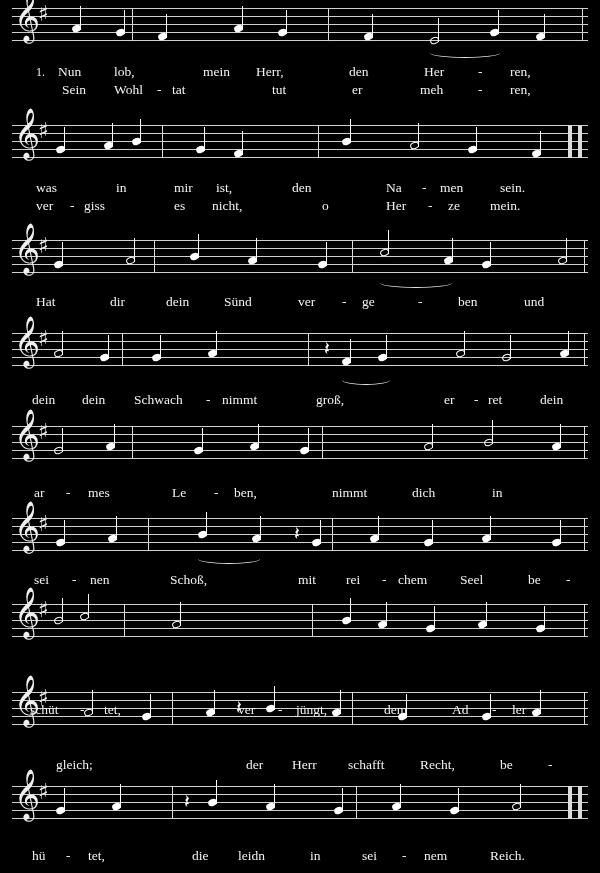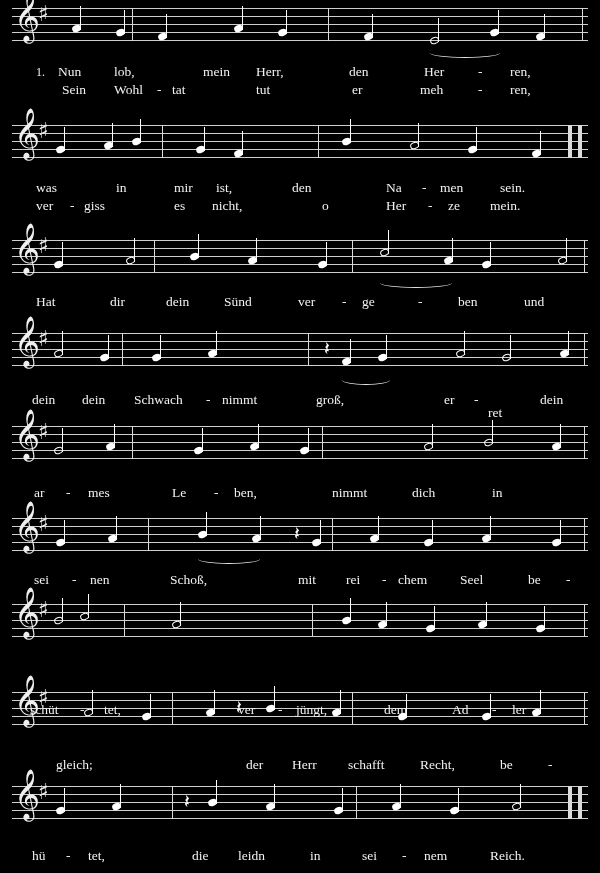--- a/index.html
+++ b/index.html
@@ -439,21 +439,21 @@
       <span class="syl" style="left: 349px;">den</span>
       <span class="syl" style="left: 424px;">Her</span>
       <span class="syl" style="left: 478px;">-</span>
       <span class="syl" style="left: 510px;">ren,</span>
     </div>
     <div class="lyricline" style="top: 82px;">
       <span class="syl" style="left: 62px;">Sein</span>
       <span class="syl" style="left: 114px;">Wohl</span>
       <span class="syl" style="left: 157px;">-</span>
       <span class="syl" style="left: 172px;">tat</span>
-      <span class="syl" style="left: 256px; font-family: Liberation Serif, serif;">tut</span>
+      <span class="syl" style="left: 272px; font-family: Liberation Serif, serif;">tut</span>
       <span class="syl" style="left: 352px;">er</span>
       <span class="syl" style="left: 420px;">meh</span>
       <span class="syl" style="left: 478px;">-</span>
       <span class="syl" style="left: 510px;">ren,</span>
     </div>
     <div class="lyricline" style="top: 180px;">
       <span class="syl" style="left: 36px;">was</span>
       <span class="syl" style="left: 116px;">in</span>
       <span class="syl" style="left: 174px;">mir</span>
       <span class="syl" style="left: 216px;">ist,</span>
@@ -489,21 +489,21 @@
     </div>
     <div class="lyricline" style="top: 392px;">
       <span class="syl" style="left: 32px;">dein</span>
       <span class="syl" style="left: 82px;">dein</span>
       <span class="syl" style="left: 134px;">Schwach</span>
       <span class="syl" style="left: 206px;">-</span>
       <span class="syl" style="left: 222px;">nimmt</span>
       <span class="syl" style="left: 316px;">groß,</span>
       <span class="syl" style="left: 444px;">er</span>
       <span class="syl" style="left: 474px;">-</span>
-      <span class="syl" style="left: 488px; margin-top: 13px;">ret</span>
+      <span class="syl" style="left: 488px;">ret</span>
       <span class="syl" style="left: 540px;">dein</span>
     </div>
     <div class="lyricline" style="top: 485px;">
       <span class="syl" style="left: 34px;">ar</span>
       <span class="syl" style="left: 66px;">-</span>
       <span class="syl" style="left: 88px;">mes</span>
       <span class="syl" style="left: 172px;">Le</span>
       <span class="syl" style="left: 214px;">-</span>
       <span class="syl" style="left: 234px;">ben,</span>
       <span class="syl" style="left: 332px;">nimmt</span>

